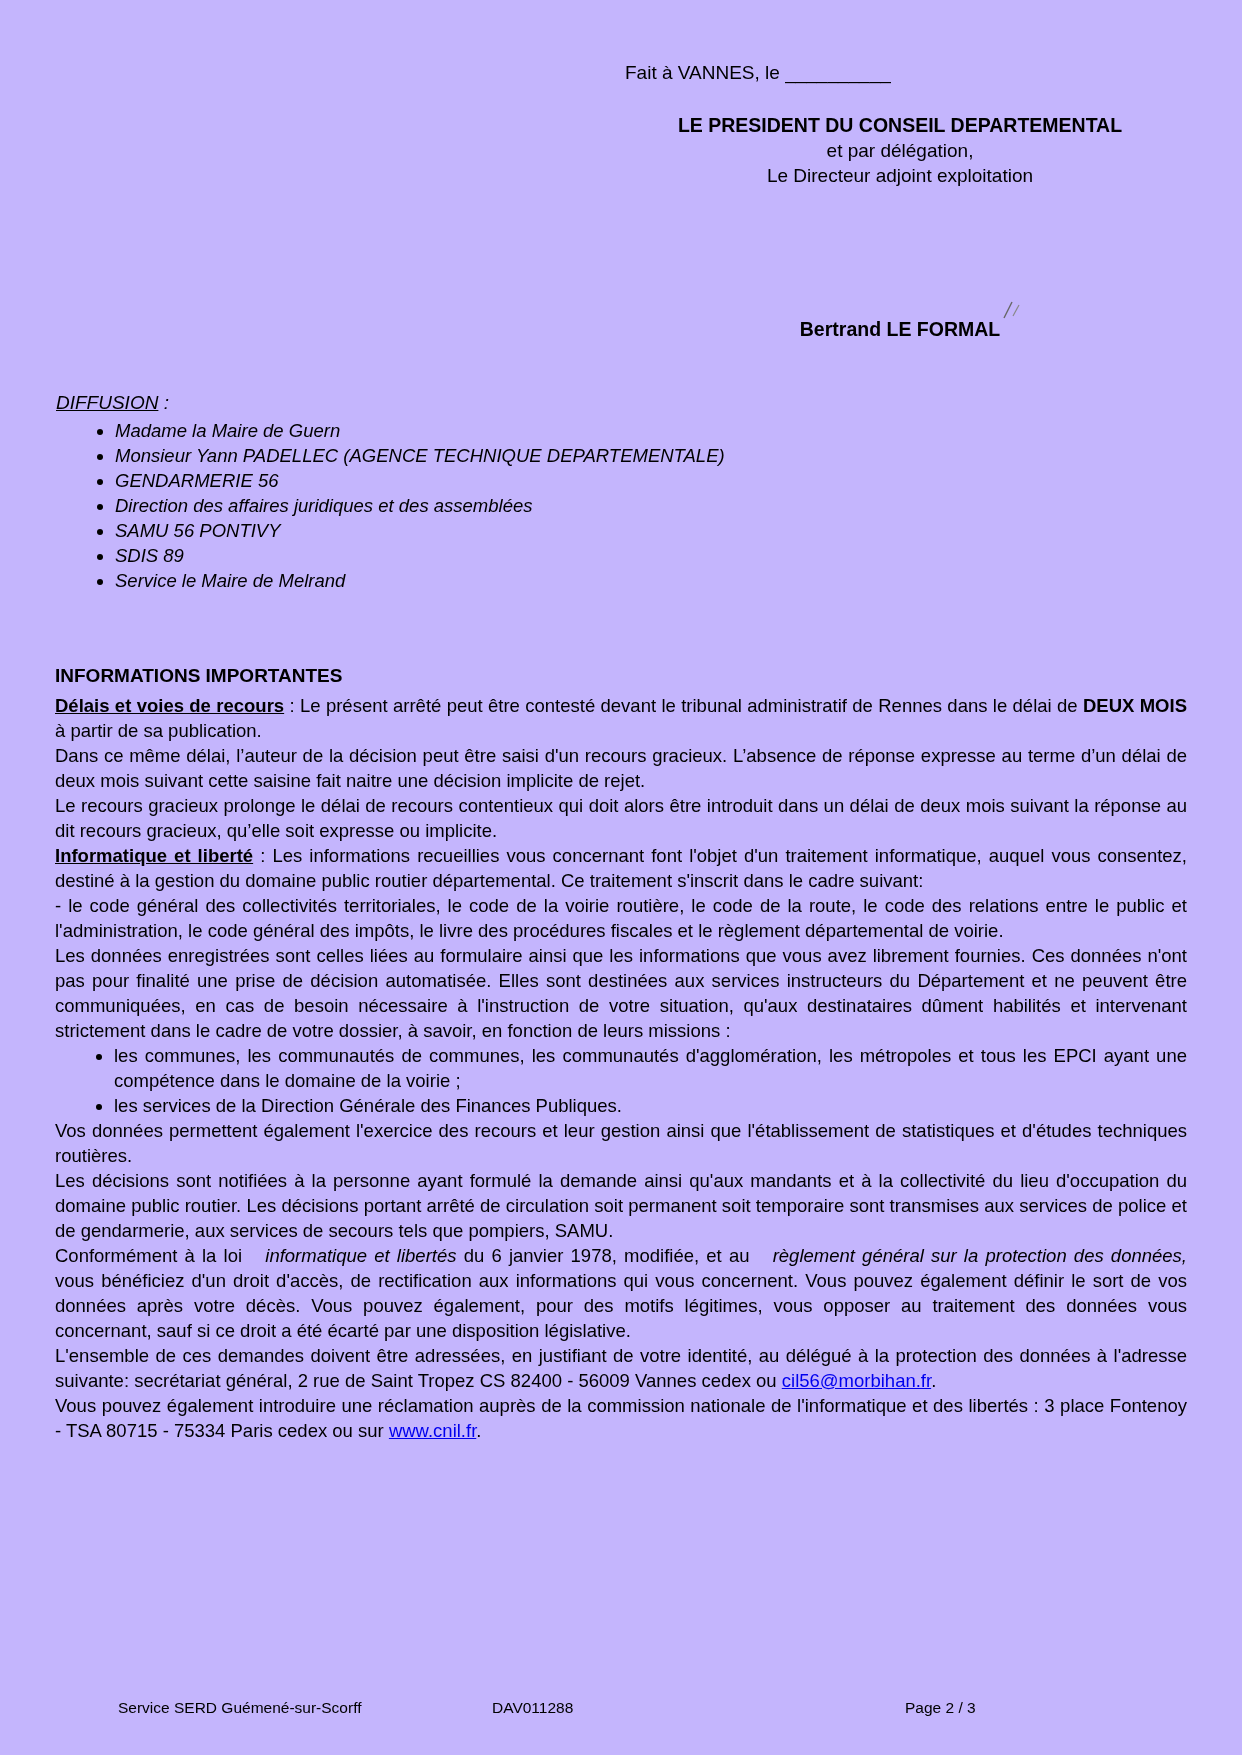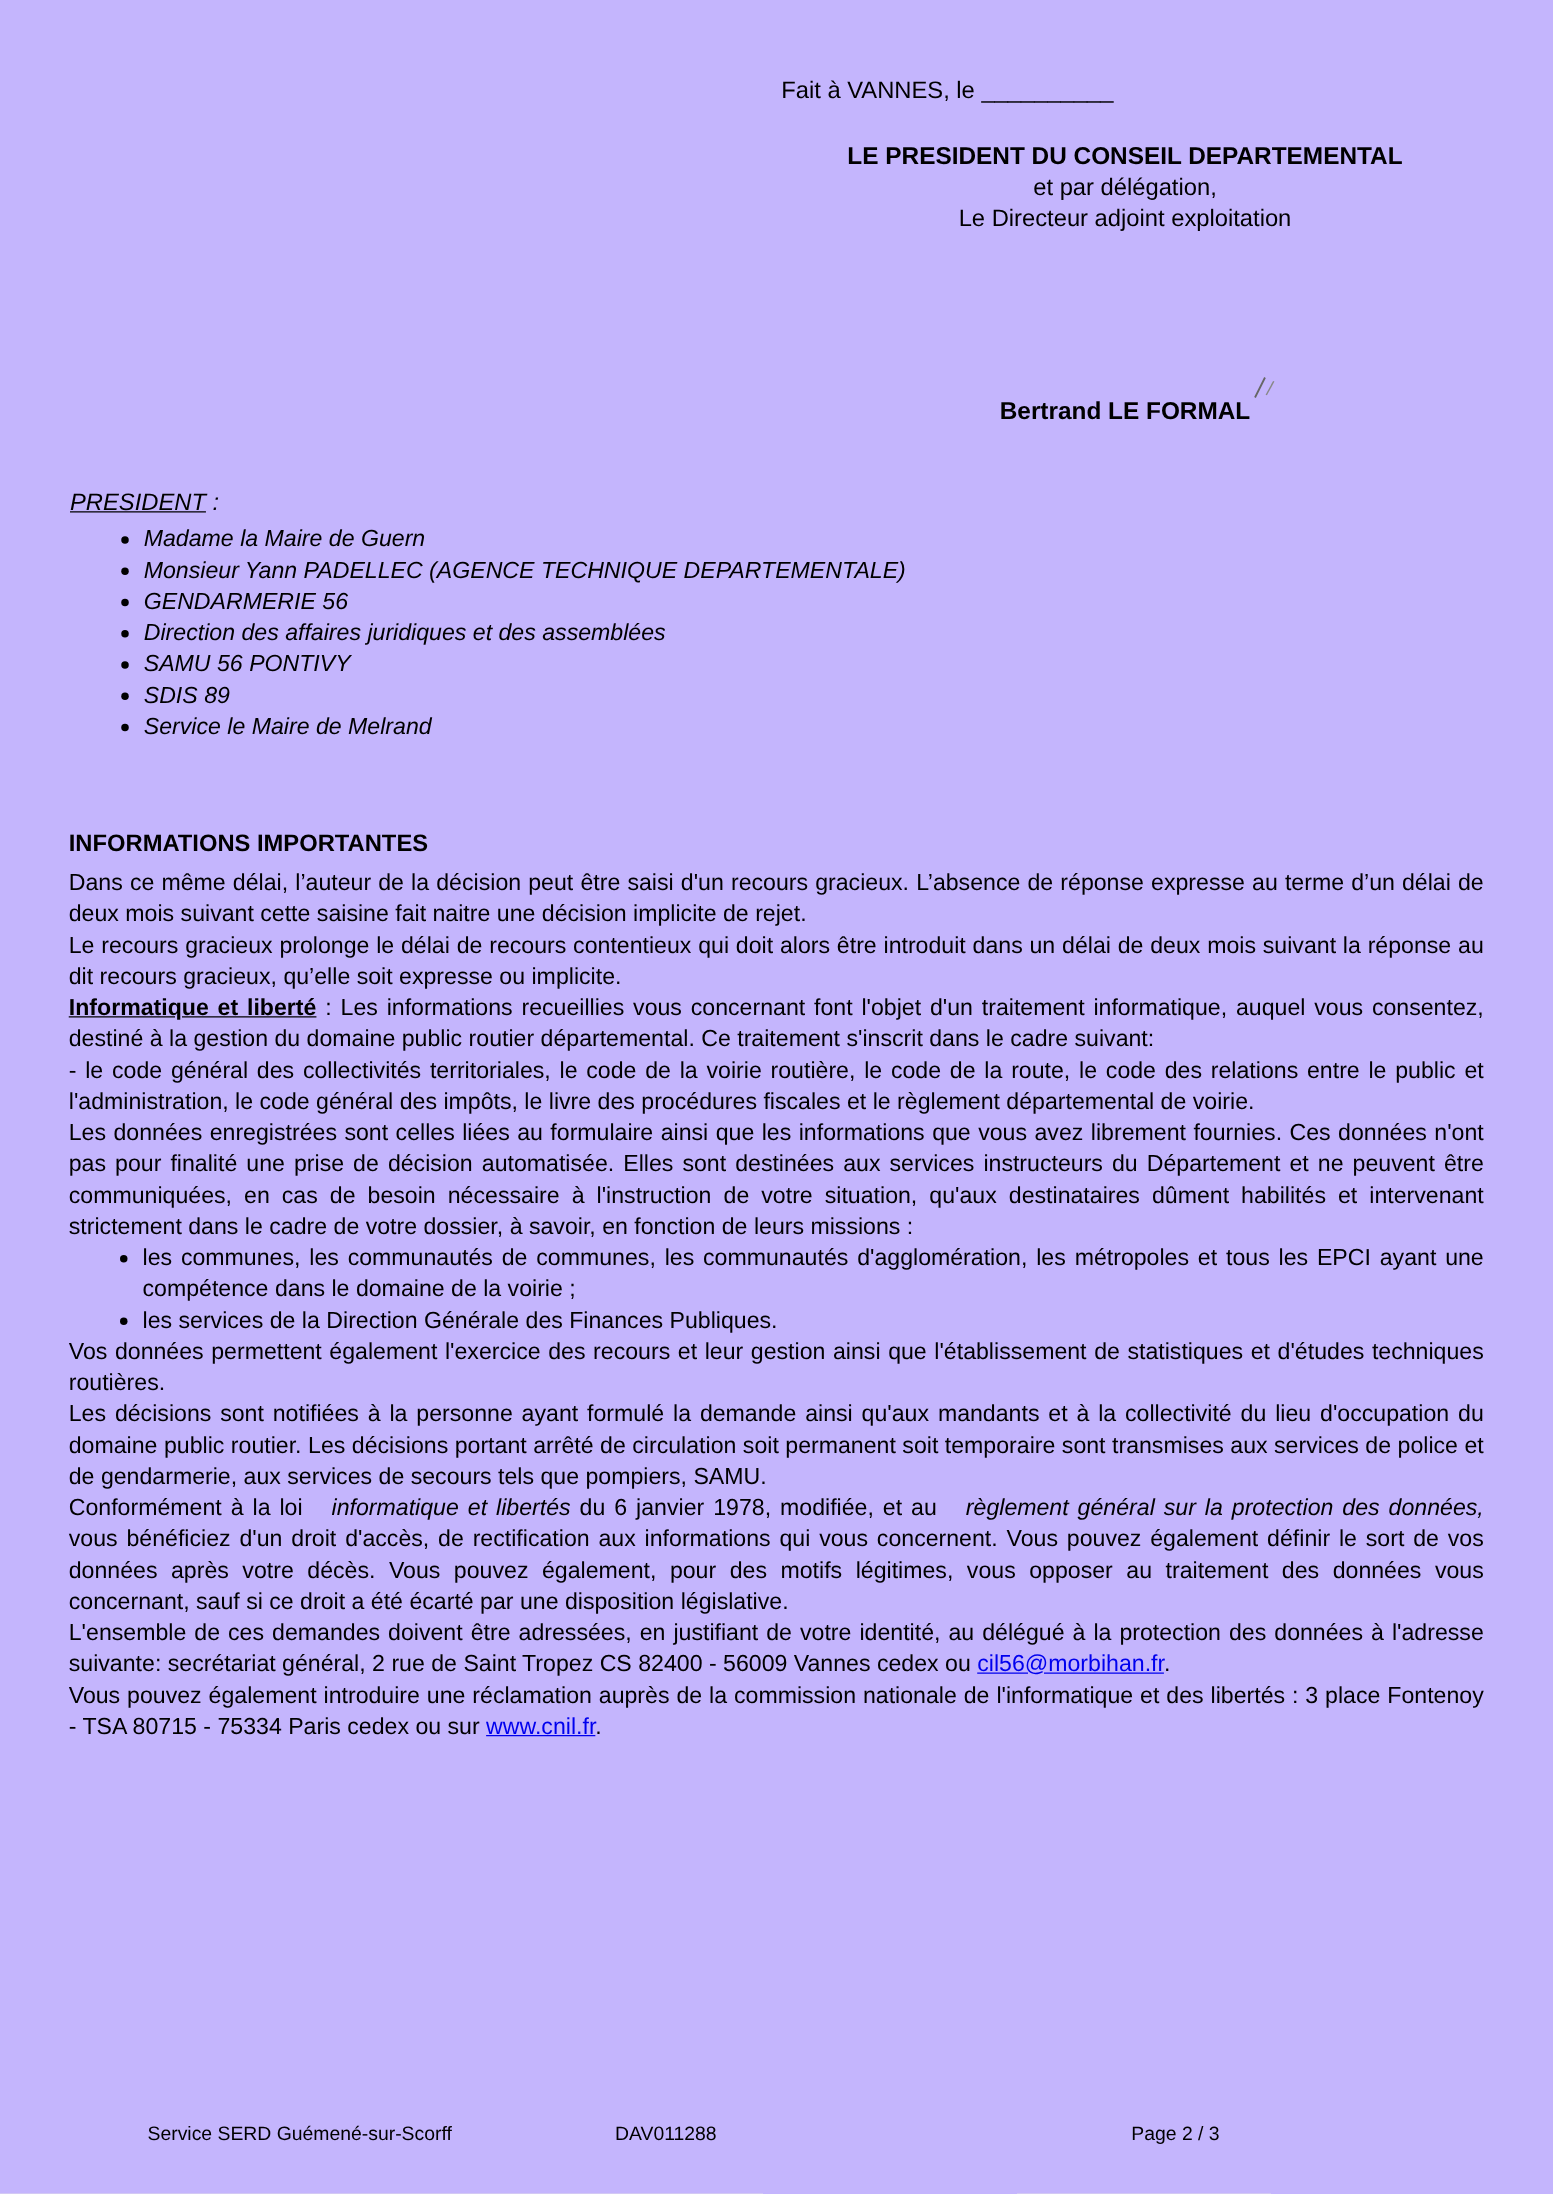--- a/index.html
+++ b/index.html
@@ -132,35 +132,36 @@
   <div class="sig-mark">
     <svg width="22" height="18" viewBox="0 0 22 18">
       <line x1="3" y1="17" x2="11" y2="1" stroke="#666666" stroke-width="1.4"></line>
       <line x1="12" y1="15" x2="18" y2="4" stroke="#888888" stroke-width="1.2"></line>
     </svg>
   </div>
 
   <div class="signatory">Bertrand LE FORMAL</div>
 
   <div class="diffusion">
-    <div class="diffusion-heading"><span class="u">PRESIDENT</span><span> :</span></div>
+    <div class="diffusion-heading"><span class="u">DIFFUSION</span><span> :</span></div>
     <ul>
       <li>Madame la Maire de Guern</li>
       <li>Monsieur Yann PADELLEC (AGENCE TECHNIQUE DEPARTEMENTALE)</li>
       <li>GENDARMERIE 56</li>
       <li>Direction des affaires juridiques et des assemblées</li>
       <li>SAMU 56 PONTIVY</li>
       <li>SDIS 89</li>
       <li>Service le Maire de Melrand</li>
     </ul>
   </div>
 
   <div class="infos-heading">INFORMATIONS IMPORTANTES</div>
 
   <div class="body-text">
+    <p><span class="lead">Délais et voies de recours</span><span> : Le présent arrêté peut être contesté devant le tribunal administratif de Rennes dans le délai de </span><span class="b">DEUX MOIS</span><span> à partir de sa publication.</span></p>
     <p>Dans ce même délai, l’auteur de la décision peut être saisi d'un recours gracieux. L’absence de réponse expresse au terme d’un délai de deux mois suivant cette saisine fait naitre une décision implicite de rejet.</p>
     <p>Le recours gracieux prolonge le délai de recours contentieux qui doit alors être introduit dans un délai de deux mois suivant la réponse au dit recours gracieux, qu’elle soit expresse ou implicite.</p>
     <p><span class="lead">Informatique et liberté</span><span> : Les informations recueillies vous concernant font l'objet d'un traitement informatique, auquel vous consentez, destiné à la gestion du domaine public routier départemental. Ce traitement s'inscrit dans le cadre suivant:</span></p>
     <p>- le code général des collectivités territoriales, le code de la voirie routière, le code de la route, le code des relations entre le public et l'administration, le code général des impôts, le livre des procédures fiscales et le règlement départemental de voirie.</p>
     <p>Les données enregistrées sont celles liées au formulaire ainsi que les informations que vous avez librement fournies. Ces données n'ont pas pour finalité une prise de décision automatisée. Elles sont destinées aux services instructeurs du Département et ne peuvent être communiquées, en cas de besoin nécessaire à l'instruction de votre situation, qu'aux destinataires dûment habilités et intervenant strictement dans le cadre de votre dossier, à savoir, en fonction de leurs missions :</p>
     <ul>
       <li>les communes, les communautés de communes, les communautés d'agglomération, les métropoles et tous les EPCI ayant une compétence dans le domaine de la voirie ;</li>
       <li>les services de la Direction Générale des Finances Publiques.</li>
     </ul>
     <p>Vos données permettent également l'exercice des recours et leur gestion ainsi que l'établissement de statistiques et d'études techniques routières.</p>

